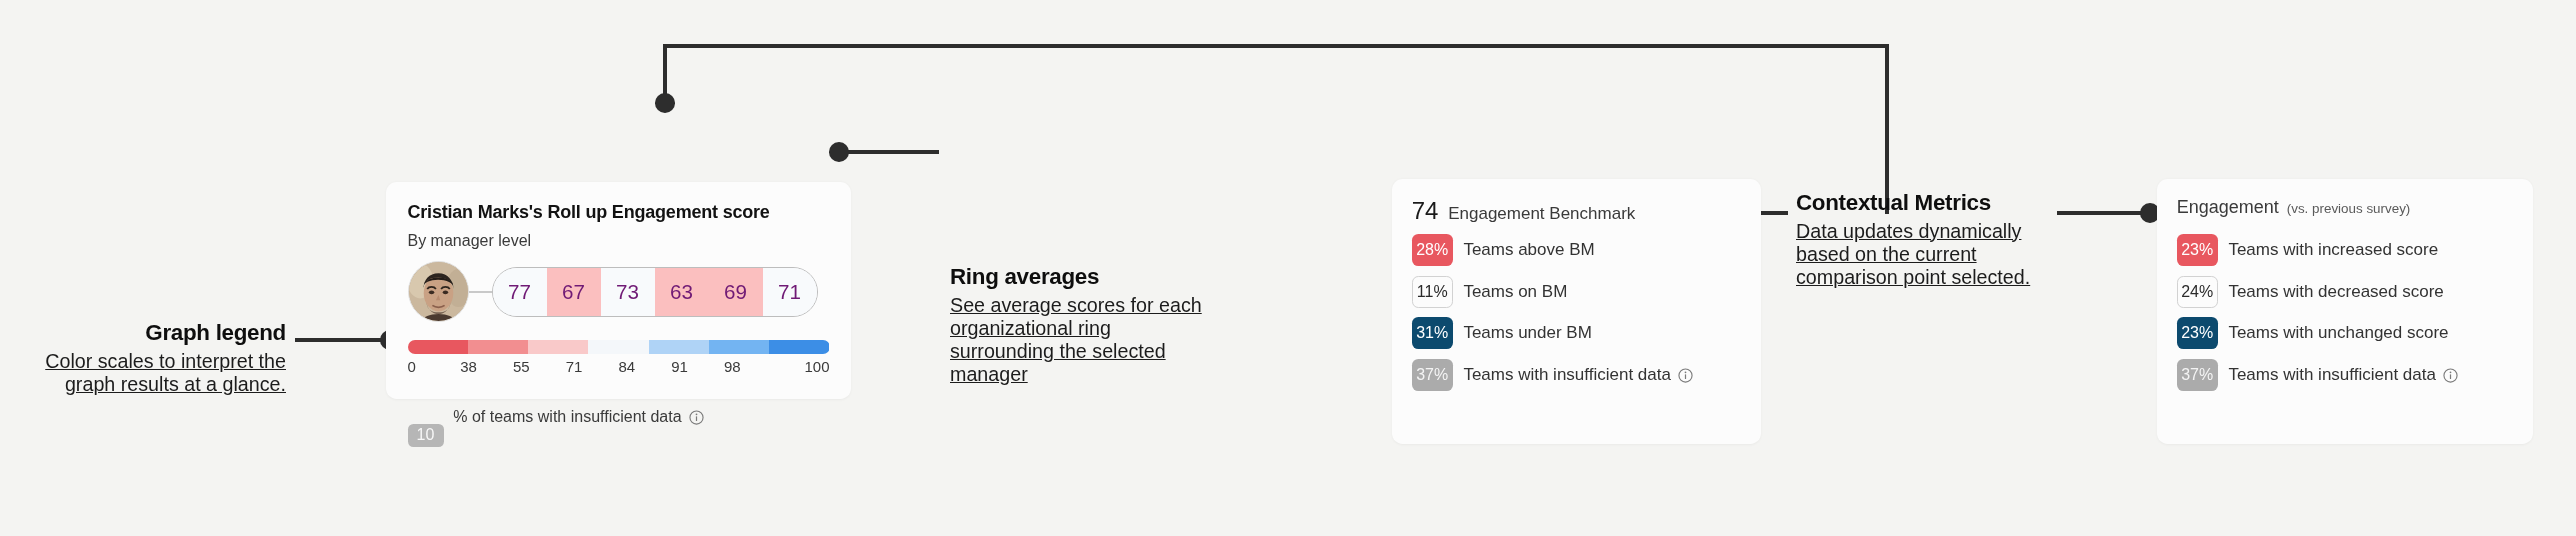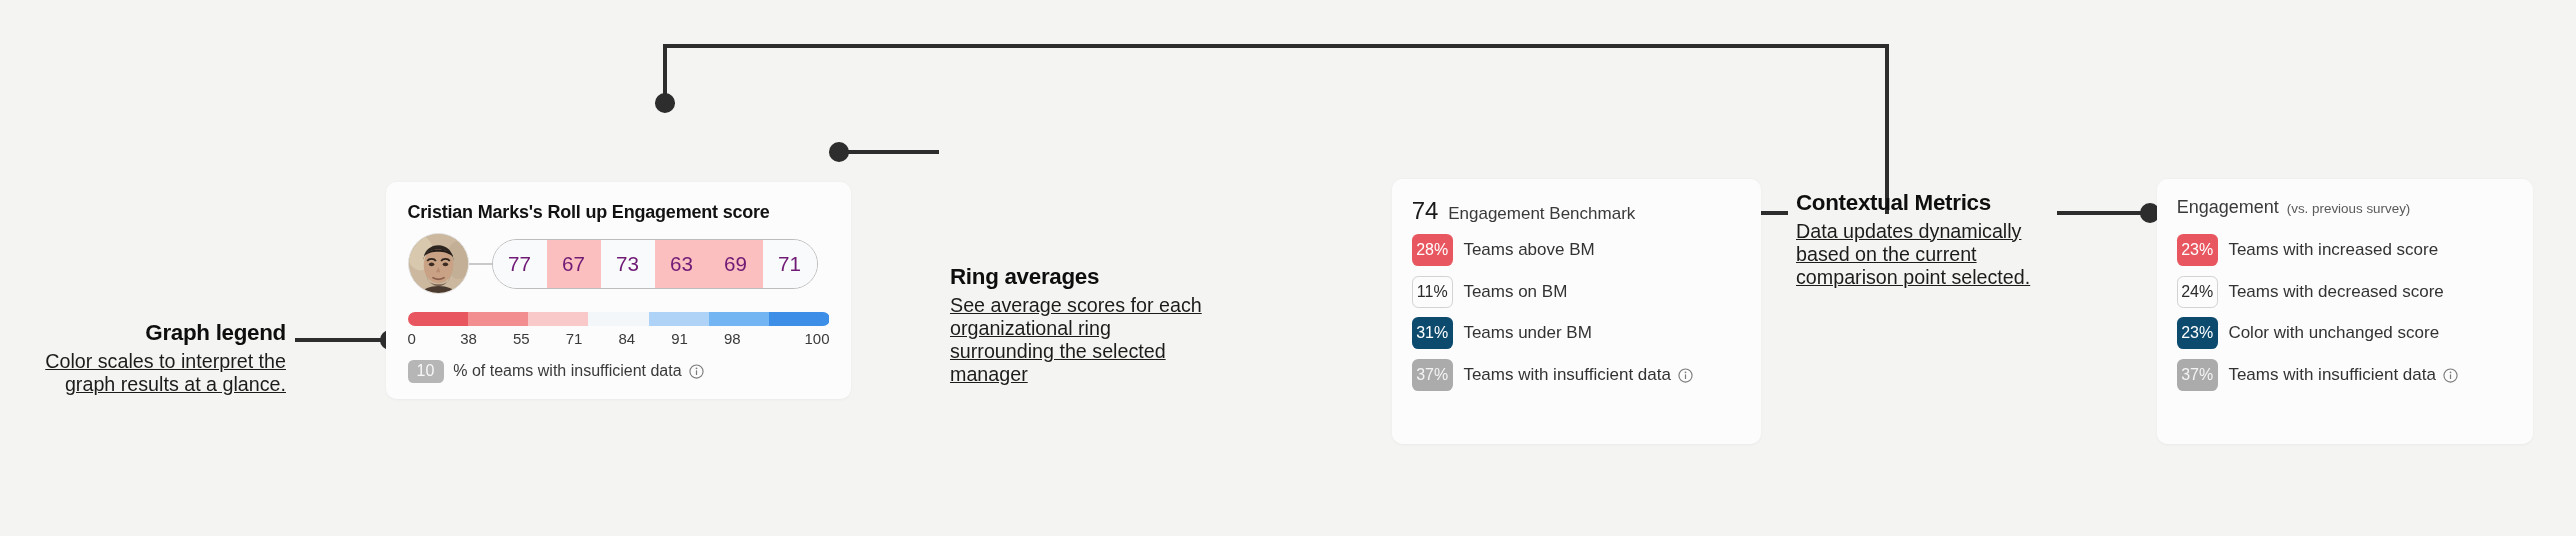--- a/index.html
+++ b/index.html
@@ -50,21 +50,21 @@
 
   .scale-wrap { margin-top: 18px; }
   .scale-bar { display: flex; height: 13.4px; border-radius: 7.2px; overflow: hidden; width: 422px; }
   .scale-seg { flex: 1 1 0; }
   .scale-ticks { display: flex; width: 422px; margin-top: 4.5px; }
   .scale-tick { flex: 1 1 0; font-size: 15px; color: #3A3A3A; text-align: left; }
 
   .insuf-row { display: flex; align-items: center; margin-top: 12.5px; }
   .chip-grey {
     background: #B6B6B6; color: #F7F7F7; border-radius: 5.4px;
-    font-size: 16px; padding: 2.7px 8px; min-width: 36px; text-align: center;
+    font-size: 16px; padding: 2.7px 8px; min-width: 36px; text-align: center; margin-top: 36px;
   }
   .insuf-label { font-size: 16px; color: #3A3A3A; margin-left: 9.8px; }
   .info-i { margin-left: 7.2px; display: inline-flex; }
 
   
   #card-benchmark  { left: 1392px; top: 179px; width: 369px; height: 265px; padding: 18px 19.7px 0 19.7px; }
   #card-engagement { left: 2157px; top: 179px; width: 376px; height: 265px; padding: 18px 19.7px 0 19.7px; }
 
   .mc-head { display: flex; align-items: baseline; height: 27px; }
   .mc-big  { font-size: 24px; color: #1A1A1A; font-weight: normal; }
@@ -110,20 +110,21 @@
   <div class="conn-dot" style="left:380px; top:330px;"></div>
 
   <div class="conn-line" style="left:1699px; top:211px; width:89px; height:3.6px;"></div>
   <div class="conn-dot" style="left:1695px; top:203px;"></div>
 
   <div class="conn-line" style="left:2057px; top:211px; width:89px; height:3.6px;"></div>
   <div class="conn-dot" style="left:2140px; top:203px;"></div>
 
   <div class="card" id="card-rollup">
     <div class="c1-title">Cristian Marks's Roll up Engagement score</div>
+    <div class="c1-sub">By manager level</div>
 
     <div class="ring-row">
       <div class="avatar">
         <svg viewBox="0 0 68 68">
           <defs>
             <clipPath id="avclip">
                 <circle cx="34" cy="34" r="34"></circle>
               </clipPath>
           </defs>
           <g clip-path="url(#avclip)">
@@ -231,21 +232,21 @@
         <div class="mc-row">
           <div class="mc-badge red">23%</div>
           <div class="mc-label">Teams with increased score</div>
         </div>
         <div class="mc-row">
           <div class="mc-badge outline">24%</div>
           <div class="mc-label">Teams with decreased score</div>
         </div>
         <div class="mc-row">
           <div class="mc-badge blue">23%</div>
-          <div class="mc-label">Color with unchanged score</div>
+          <div class="mc-label">Teams with unchanged score</div>
         </div>
         <div class="mc-row">
           <div class="mc-badge grey">37%</div>
           <div class="mc-label">Teams with insufficient data</div>
           <span class="info-i">
             <svg width="15" height="15" viewBox="0 0 16 16">
               <circle cx="8" cy="8" r="7" fill="none" stroke="#7A7A7A" stroke-width="1.2"></circle>
               <circle cx="8" cy="4.6" r="0.95" fill="#7A7A7A"></circle>
               <rect x="7.35" y="6.6" width="1.3" height="5.1" rx="0.6" fill="#7A7A7A"></rect>
             </svg>

